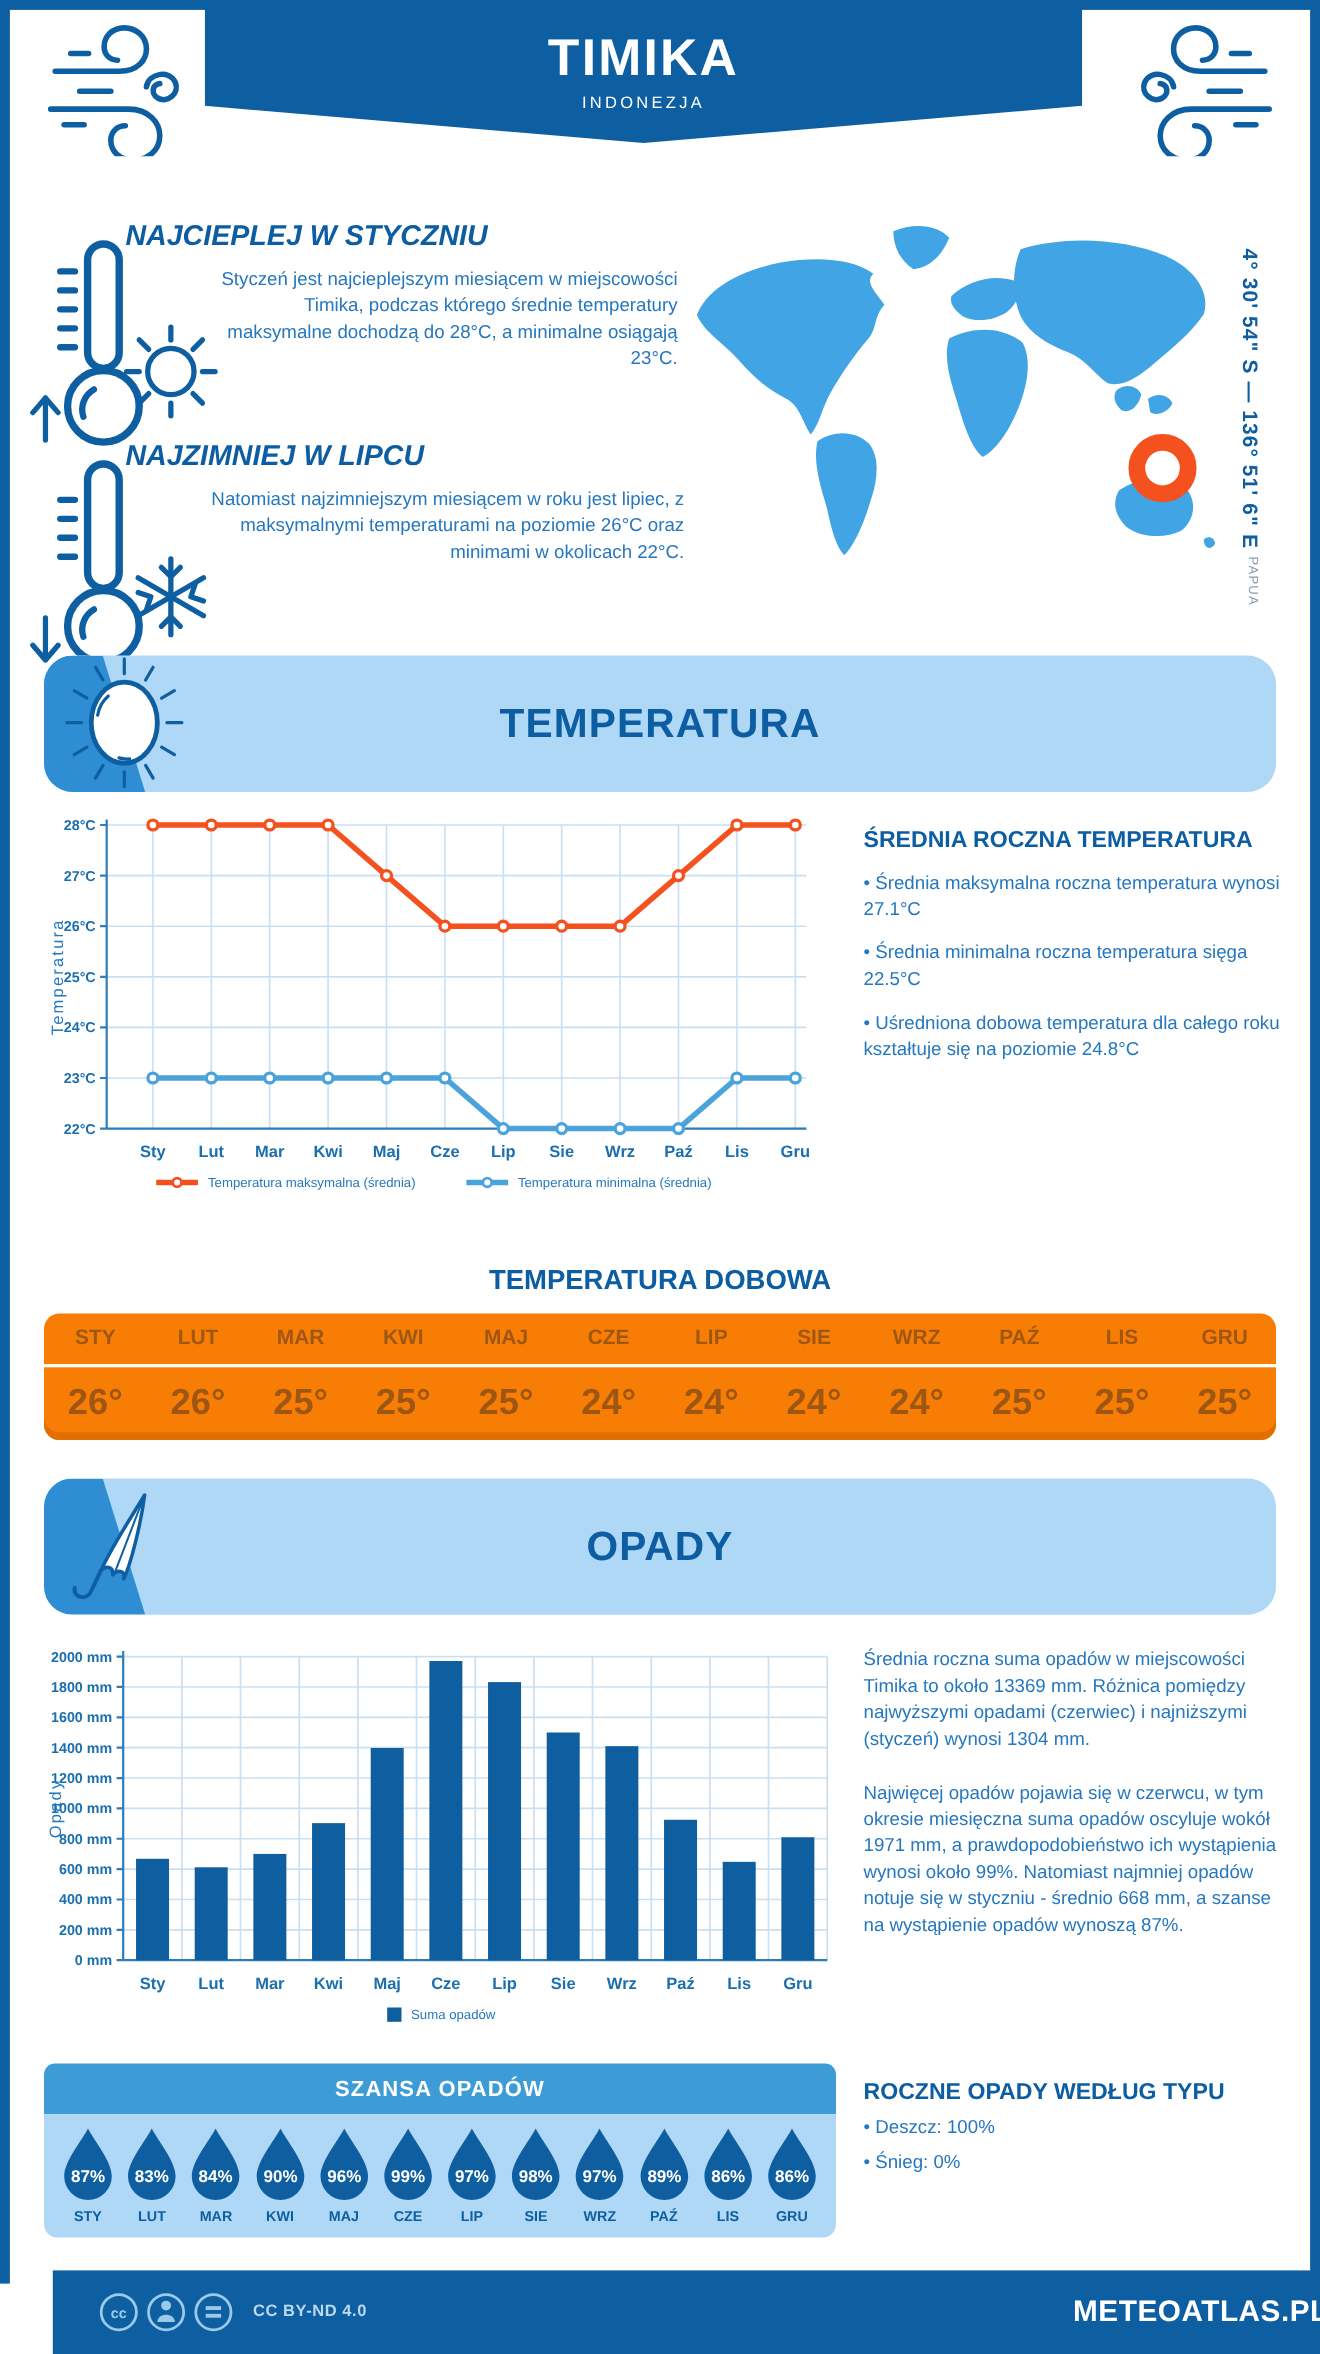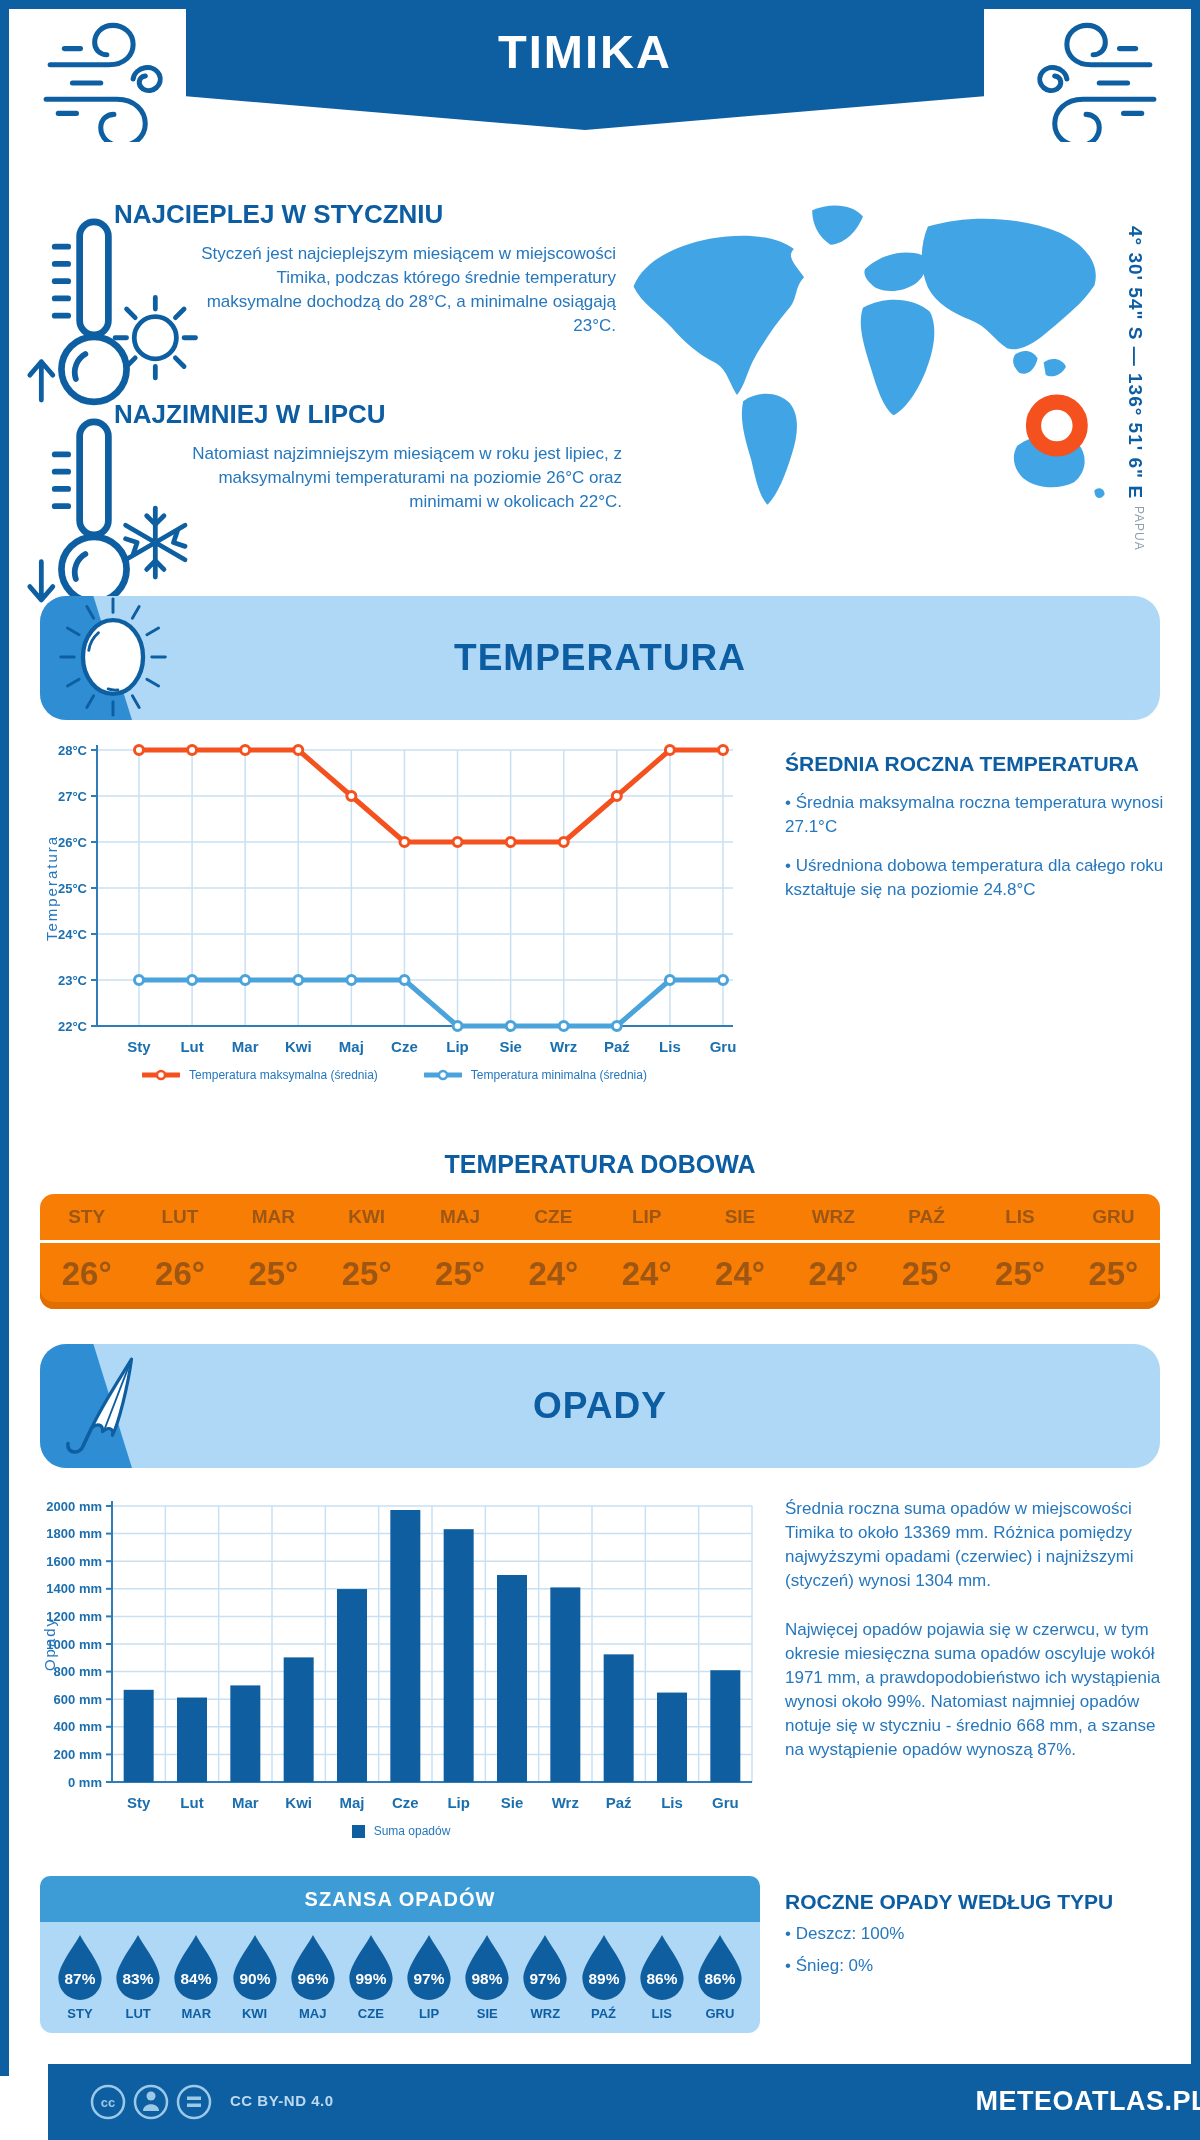--- a/index.html
+++ b/index.html
@@ -14,21 +14,21 @@
   .frame{position:absolute;left:0;top:0;width:1200px;height:2076px;box-sizing:border-box;
     border:9px solid var(--dark);border-bottom:none;pointer-events:none;z-index:40;}
   
   .header-banner{position:absolute;left:186px;top:0;width:798px;height:130px;background:var(--dark);
     clip-path:polygon(0 0,100% 0,100% 74%,50% 100%,0 74%);text-align:center;z-index:45;}
   .header-title{color:#fff;font-size:47px;font-weight:bold;letter-spacing:2px;margin-top:24px;}
   .header-subtitle{color:#fff;font-size:15px;letter-spacing:3px;margin-top:6px;}
   .wind{position:absolute;top:20px;width:172px;height:122px;}
   .wind.left{left:36px;} .wind.right{left:992px;transform:scaleX(-1);}
   
-  .hl-title{position:absolute;left:114px;width:480px;color:var(--head);font-size:26px;font-weight:bold;margin:0;}
+  .hl-title{position:absolute;left:114px;width:480px;color:var(--head);font-size:26px;font-weight:bold;margin:0;font-style:italic;}
   .hl-text{position:absolute;left:190px;width:426px;color:var(--body);font-size:17px;line-height:1.42;margin:0;text-align:right;}
   .hl-icon{position:absolute;left:26px;width:182px;height:202px;}
   
   .map{position:absolute;left:612px;top:190px;width:510px;height:335px;}
   .coords{position:absolute;left:1124px;top:226px;height:330px;writing-mode:vertical-rl;display:flex;gap:7px;}
   .coords .c1{color:var(--head);font-size:19px;font-weight:bold;letter-spacing:1px;}
   .coords .c2{color:#8C9FB0;font-size:12px;letter-spacing:1px;}
   
   .banner{position:absolute;left:40px;width:1120px;height:124px;background:var(--light);
     border-radius:26px;overflow:hidden;}
@@ -98,20 +98,21 @@
       <path d="M28 28 h16"></path>
       <path d="M36 62 h28"></path>
       <path d="M96 58 c2 -12 20 -16 26 -4 c4 10 -7 19 -16 14 c-6 -4 -5 -12 2 -13"></path>
       <path d="M10 78 h70 c18 0 28 12 28 24 c0 14 -12 22 -24 22 c-13 0 -20 -9 -20 -18 c0 -8 6 -13 13 -13"></path>
       <path d="M22 92 h18"></path>
     </g>
   </svg>
 
   <div class="header-banner">
     <div class="header-title">TIMIKA</div>
+    <div class="header-subtitle">INDONEZJA</div>
   </div>
 
   <svg class="hl-icon" style="top:208px" viewBox="0 0 190 210">
     <g class="icon-stroke" stroke-width="6">
       <line x1="30" y1="40" x2="44" y2="40"></line>
         <line x1="30" y1="58" x2="44" y2="58"></line>
       <line x1="30" y1="76" x2="44" y2="76"></line>
         <line x1="30" y1="94" x2="44" y2="94"></line>
       <line x1="30" y1="112" x2="44" y2="112"></line>
       <rect x="56" y="14" width="30" height="118" rx="15" stroke-width="7"></rect>
@@ -290,20 +291,21 @@
           <circle cx="19" cy="6" r="4" fill="#fff" stroke="#4BA3DC" stroke-width="2.5"></circle>
         </svg>
         <span>Temperatura minimalna (średnia)</span>
       </div>
     </div>
 
   <div class="col-block" style="top:752px">
     <h3 class="col-title">ŚREDNIA ROCZNA TEMPERATURA</h3>
     <div id="annual-bullets">
         <p class="bullet">• Średnia maksymalna roczna temperatura wynosi 27.1°C</p>
+        <p class="bullet">• Średnia minimalna roczna temperatura sięga 22.5°C</p>
         <p class="bullet">• Uśredniona dobowa temperatura dla całego roku kształtuje się na poziomie 24.8°C</p>
       </div>
   </div>
 
   <div class="daily-title">TEMPERATURA DOBOWA</div>
   <div class="daily-table">
     <div class="tr months" id="daily-months">
         <div class="td">STY</div>
         <div class="td">LUT</div>
         <div class="td">MAR</div>

